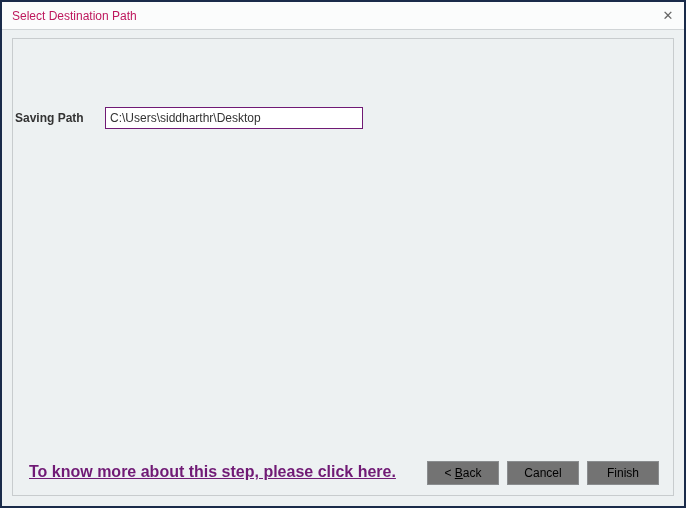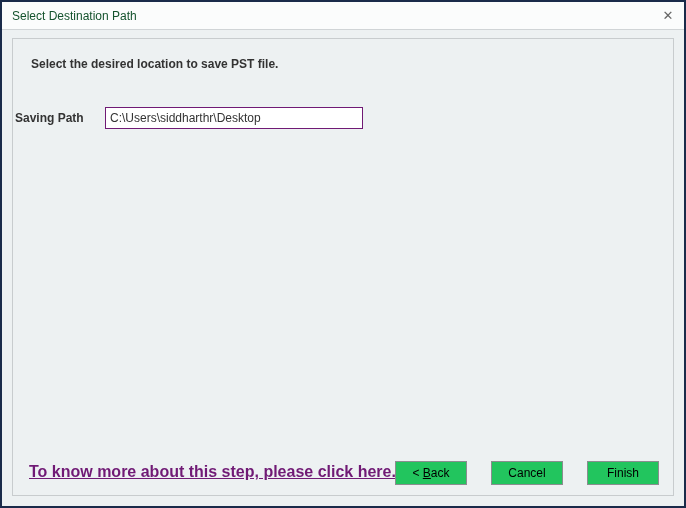--- a/index.html
+++ b/index.html
@@ -22,21 +22,21 @@
     .titlebar {
       height: 28px;
       background: #fbfcfc;
       border-bottom: 1px solid #d0d4d6;
       display: flex;
       align-items: center;
       padding: 0 10px;
       position: relative;
     }
     .titlebar-title {
-      color: #14532d;
+      color: #be185d;
       font-size: 12px;
     }
     .close-btn {
       position: absolute;
       right: 8px;
       top: 50%;
       transform: translateY(-50%);
       width: 16px;
       height: 16px;
       display: flex;
@@ -117,41 +117,39 @@
       position: absolute;
       right: 14px;
       bottom: 10px;
       display: flex;
       gap: 8px;
     }
     .btn {
       width: 72px;
       height: 24px;
       border: 1px solid #8a8d8f;
-      background: #22c55e;
+      background: #737373;
       font-size: 12px;
       cursor: pointer;
       font-family: inherit;
       line-height: 22px;
       text-align: center;
-      margin-left: 16px;
     }
     .btn .u { text-decoration: underline; }
   </style>
 </head>
 <body>
 
 <div class="window">
   <div class="titlebar">
     <span class="titlebar-title">Select Destination Path</span>
     <span class="close-btn">✕</span>
   </div>
 
   <div class="inner">
-    <div class="heading">Select the desired location to save PST file.</div>
 
     <div class="row">
       <span class="label">Saving Path</span>
       <input type="text" class="path-input" value="C:\Users\siddharthr\Desktop" style="">
     </div>
 
 
     <a class="footer-link">To know more about this step, please click here.</a>
 
     <div class="button-row">

